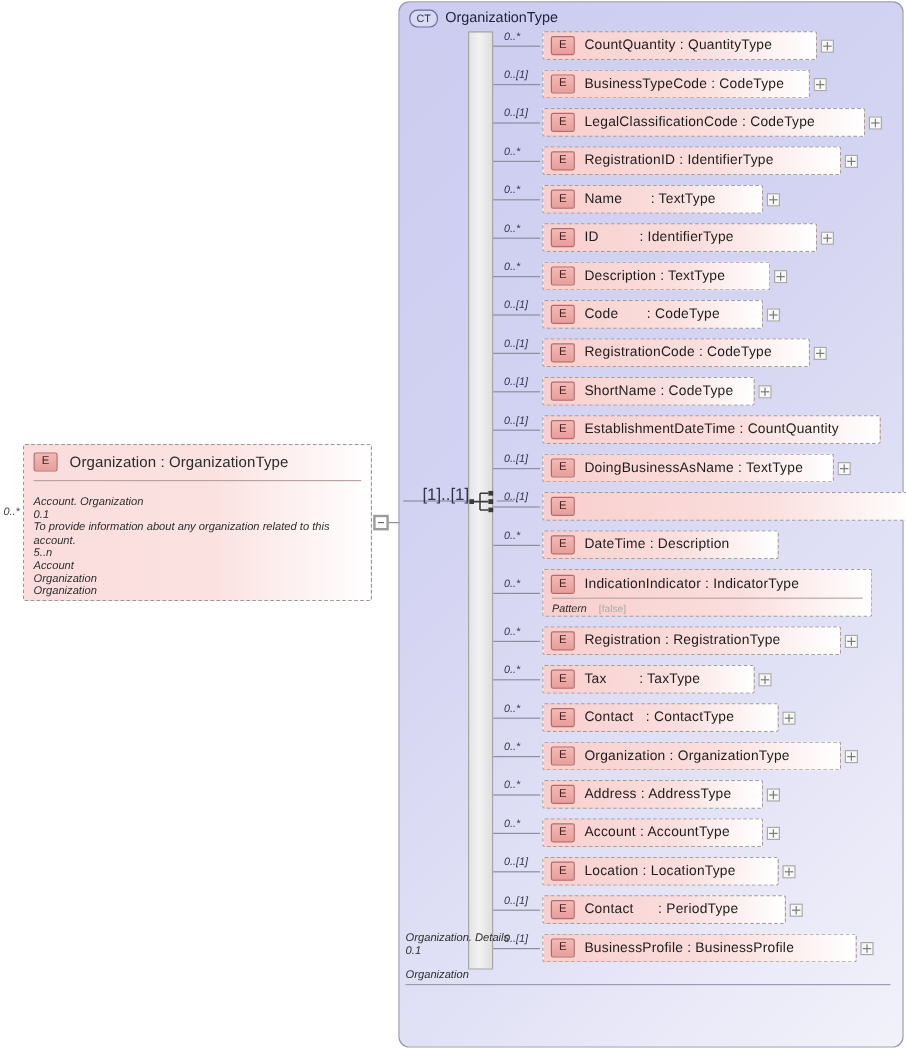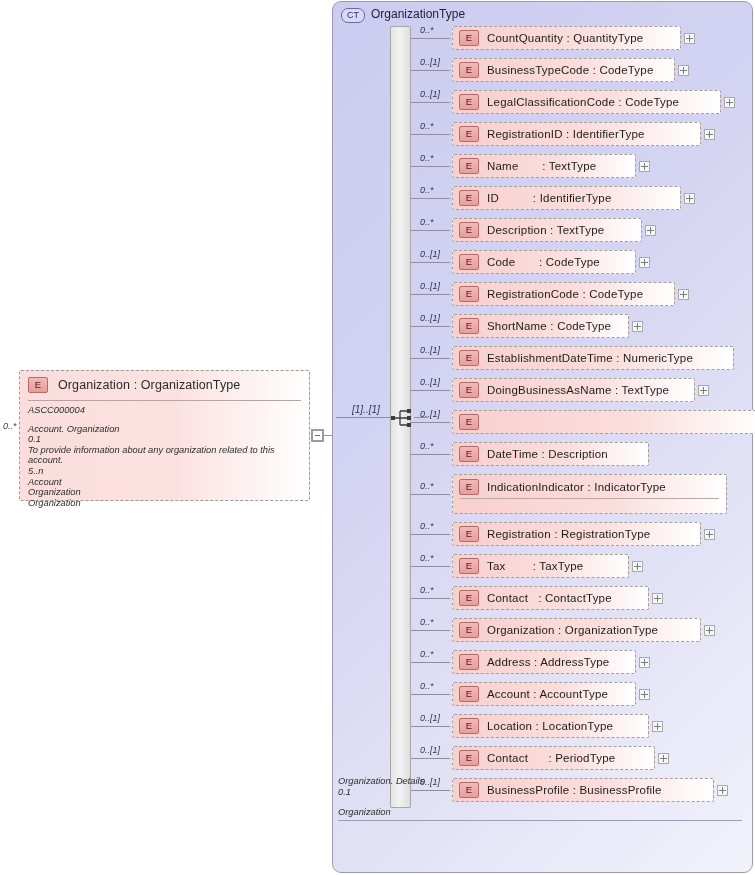--- a/index.html
+++ b/index.html
@@ -76,21 +76,21 @@
     position:absolute;left:390px;top:26px;width:21px;height:782px;
     border:1px solid #a7a7a7;box-sizing:border-box;
     background:linear-gradient(to right,#e4e4e4 0%,#f2f2f2 45%,#dedede 100%);
     border-radius:1px;
   }
 
   
   .seqnode{position:absolute;left:391px;top:409px;width:25px;height:18px;}
 
   .seq-label{
-    position:absolute;left:352px;top:404px;font-style:italic;font-size:10px;color:#33334d;
+    position:absolute;left:352px;top:404px;font-size:14px;color:#33334d;
   }
   .wire-b{position:absolute;left:336px;top:417px;width:56px;height:1px;background:#8e8e9e;}
   .wire-c{position:absolute;left:414px;top:417px;width:14px;height:1px;background:#8e8e9e;}
   .occ{
     position:absolute;font-style:italic;font-size:9px;color:#33334d;white-space:nowrap;
   }
   .hwire{position:absolute;height:1px;background:#8e8e9e;}
 
   .ebox{
     position:absolute;box-sizing:border-box;
@@ -136,21 +136,20 @@
 
   <div class="occ-left">0..*</div>
 
   <div class="srcbox">
     <div class="srcbox-head">
       <div class="ebadge">E</div>
       <div class="srcbox-title">Organization : OrganizationType</div>
     </div>
     <div class="srcbox-rule"></div>
     <div class="srcbox-body">
-      <div>ASCC000004</div>
       <div class="gap"></div>
       <div>Account. Organization</div>
       <div>0.1</div>
       <div>To provide information about any organization related to this account.</div>
       <div>5..n</div>
       <div>Account</div>
       <div>Organization</div>
       <div>Organization</div>
     </div>
   </div>
@@ -247,21 +246,21 @@
       <div class="occ" style="left: 420px; top: 313px;">0..[1]</div>
       <div class="ebox" style="left: 452px; top: 314px; width: 177px;">
         <div class="ebadge">E</div>
         <div class="ename">ShortName : CodeType</div>
       </div>
       <div class="plus" style="left: 632px; top: 321px;"></div>
       <div class="hwire" style="left: 411px; top: 358px; width: 39px;"></div>
       <div class="occ" style="left: 420px; top: 345px;">0..[1]</div>
       <div class="ebox" style="left: 452px; top: 346px; width: 282px;">
         <div class="ebadge">E</div>
-        <div class="ename">EstablishmentDateTime : NumericType</div>
+        <div class="ename">EstablishmentDateTime : CountQuantity</div>
       </div>
       <div class="hwire" style="left: 411px; top: 390px; width: 39px;"></div>
       <div class="occ" style="left: 420px; top: 377px;">0..[1]</div>
       <div class="ebox" style="left: 452px; top: 378px; width: 243px;">
         <div class="ebadge">E</div>
         <div class="ename">DoingBusinessAsName : TextType</div>
       </div>
       <div class="plus" style="left: 698px; top: 385px;"></div>
       <div class="hwire" style="left: 411px; top: 422px; width: 39px;"></div>
       <div class="occ" style="left: 420px; top: 409px;">0..[1]</div>
@@ -275,20 +274,24 @@
         <div class="ename">DateTime : Description</div>
       </div>
       <div class="hwire" style="left: 411px; top: 494px; width: 39px;"></div>
       <div class="occ" style="left: 420px; top: 481px;">0..*</div>
       <div class="ebox ebox-tall" style="left: 452px; top: 474px; width: 275px;">
         <div class="head">
           <div class="ebadge">E</div>
           <div class="ename">IndicationIndicator : IndicatorType</div>
         </div>
         <div class="facet-rule"></div>
+        <div class="facet">
+          <span class="fk">Pattern</span>
+          <span class="fv">[false]</span>
+        </div>
       </div>
       <div class="hwire" style="left: 411px; top: 534px; width: 39px;"></div>
       <div class="occ" style="left: 420px; top: 521px;">0..*</div>
       <div class="ebox" style="left: 452px; top: 522px; width: 249px;">
         <div class="ebadge">E</div>
         <div class="ename">Registration : RegistrationType</div>
       </div>
       <div class="plus" style="left: 704px; top: 529px;"></div>
       <div class="hwire" style="left: 411px; top: 566px; width: 39px;"></div>
       <div class="occ" style="left: 420px; top: 553px;">0..*</div>

